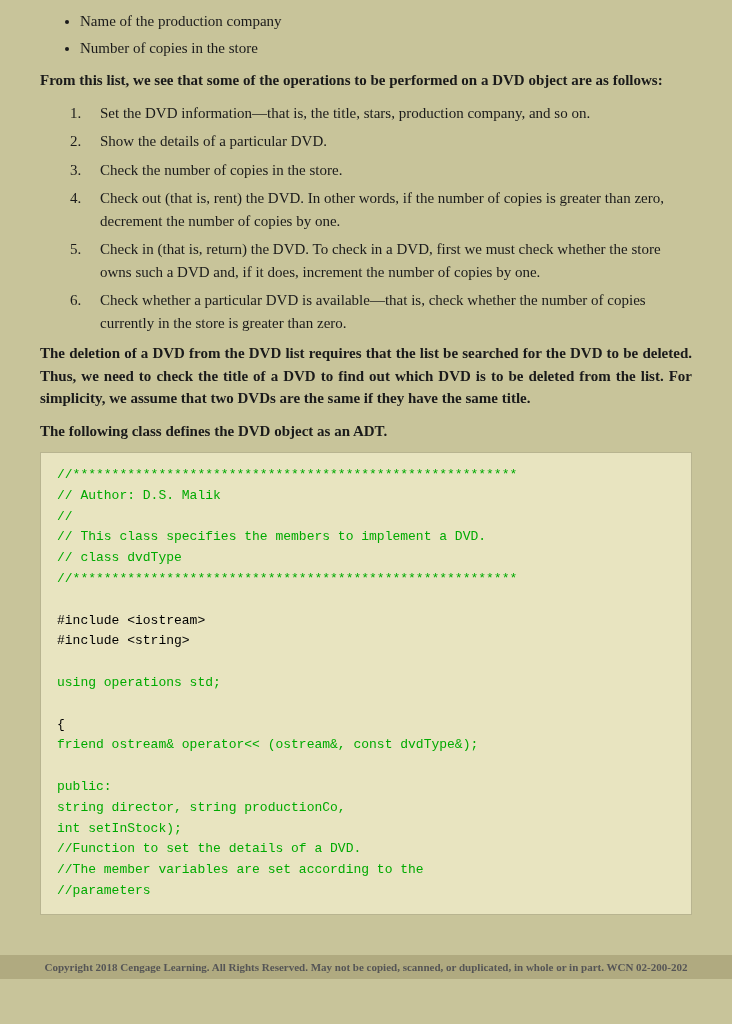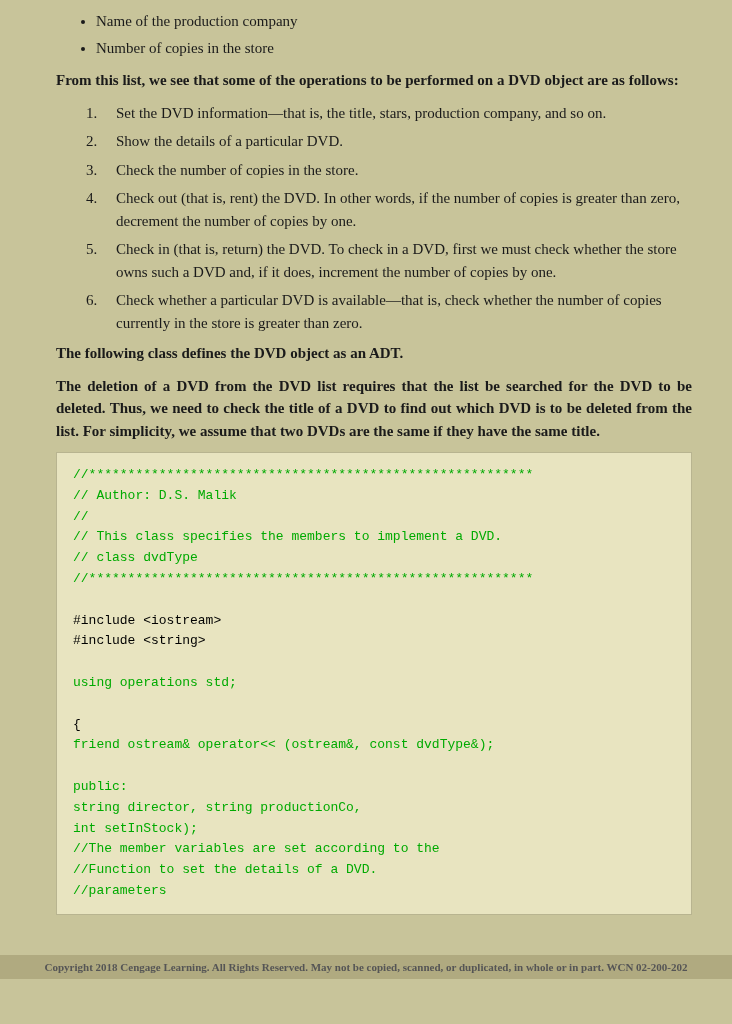--- a/index.html
+++ b/index.html
@@ -13,21 +13,20 @@
       min-height: 1024px;
       background-color: #c8c49a;
       font-family: "Times New Roman", Times, serif;
       font-size: 15px;
       color: #1a1a1a;
       line-height: 1.5;
     }
 
     .page-content {
       padding: 10px 40px 30px 40px;
-      margin-left: 16px;
     }
 
     .bullet-list {
       margin: 0 0 10px 40px;
       list-style: disc;
     }
 
     .bullet-list li {
       margin-bottom: 4px;
     }
@@ -119,45 +118,45 @@
         <span>Check out (that is, rent) the DVD. In other words, if the number of copies is greater than zero, decrement the number of copies by one.</span>
       </li>
     <li>
         <span>Check in (that is, return) the DVD. To check in a DVD, first we must check whether the store owns such a DVD and, if it does, increment the number of copies by one.</span>
       </li>
     <li>
         <span>Check whether a particular DVD is available—that is, check whether the number of copies currently in the store is greater than zero.</span>
       </li>
   </ol>
 
+  <p class="paragraph">The deletion of a DVD from the DVD list requires that the list be searched for the DVD to be deleted. Thus, we need to check the title of a DVD to find out which DVD is to be deleted from the list. For simplicity, we assume that two DVDs are the same if they have the same title.</p>
+
   <p class="paragraph">The following class defines the DVD object as an ADT.</p>
-
-  <p class="paragraph">The deletion of a DVD from the DVD list requires that the list be searched for the DVD to be deleted. Thus, we need to check the title of a DVD to find out which DVD is to be deleted from the list. For simplicity, we assume that two DVDs are the same if they have the same title.</p>
 
   <div class="code-block">
     <div class="code-green">//*********************************************************</div>
     <div class="code-green">// Author: D.S. Malik</div>
     <div class="code-green">//</div>
     <div class="code-green">// This class specifies the members to implement a DVD.</div>
     <div class="code-green">// class dvdType</div>
     <div class="code-green">//*********************************************************</div>
     <div>&nbsp;</div>
     <div class="code-black">#include &lt;iostream&gt;</div>
     <div class="code-black">#include &lt;string&gt;</div>
     <div>&nbsp;</div>
     <div class="code-green">using operations std;</div>
     <div>&nbsp;</div>
     <div class="code-black">{</div>
     <div class="code-green">    friend ostream&amp; operator&lt;&lt; (ostream&amp;, const dvdType&amp;);</div>
     <div>&nbsp;</div>
     <div class="code-green">public:</div>
     <div class="code-green">                    string director, string productionCo,</div>
     <div class="code-green">                    int setInStock);</div>
+    <div class="code-green">    //Function to set the details of a DVD.</div>
     <div class="code-green">    //The member variables are set according to the</div>
-    <div class="code-green">    //Function to set the details of a DVD.</div>
     <div class="code-green">    //parameters</div>
   </div>
 
 </div>
 
 <div class="copyright-bar">
   <span class="copyright-text-overlay">Copyright 2018 Cengage Learning. All Rights Reserved. May not be copied, scanned, or duplicated, in whole or in part. WCN 02-200-202</span>
 </div>
 
 </body></html>

